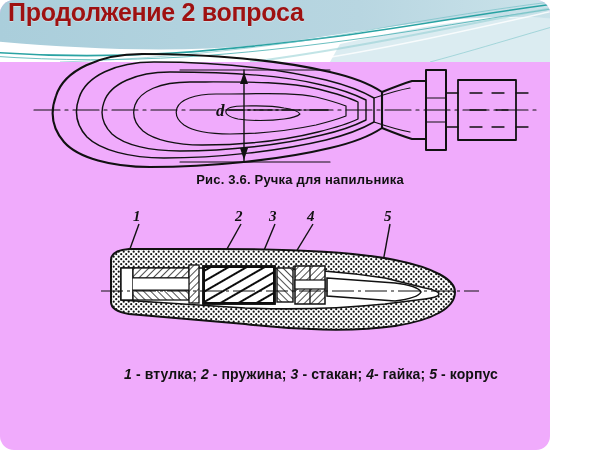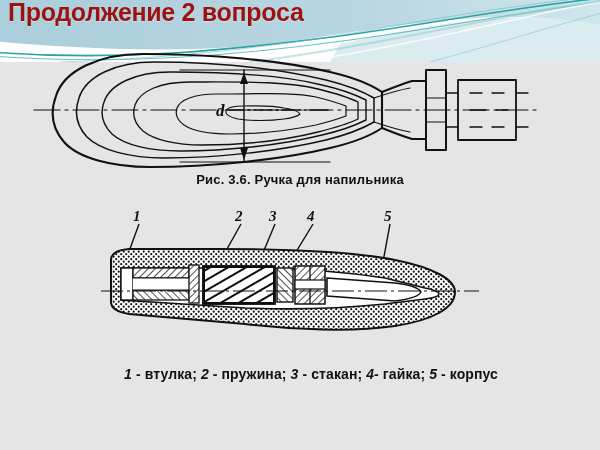--- a/index.html
+++ b/index.html
@@ -8,24 +8,25 @@
   }
   body {
     width: 600px;
     height: 450px;
     overflow: hidden;
     font-family: "Liberation Sans", sans-serif;
     background: #ffffff;
   }
   #slide {
     position: relative;
-    width: 600px;
+    width: 550px;
     height: 450px;
-    background: #e5e5e5;
+    background: #f0abfc;
     overflow: hidden;
+    border-radius: 14px;
   }
 
   
   #header-band {
     position: absolute;
     left: 0;
     top: 0;
     width: 600px;
     height: 62px;
     overflow: hidden;

